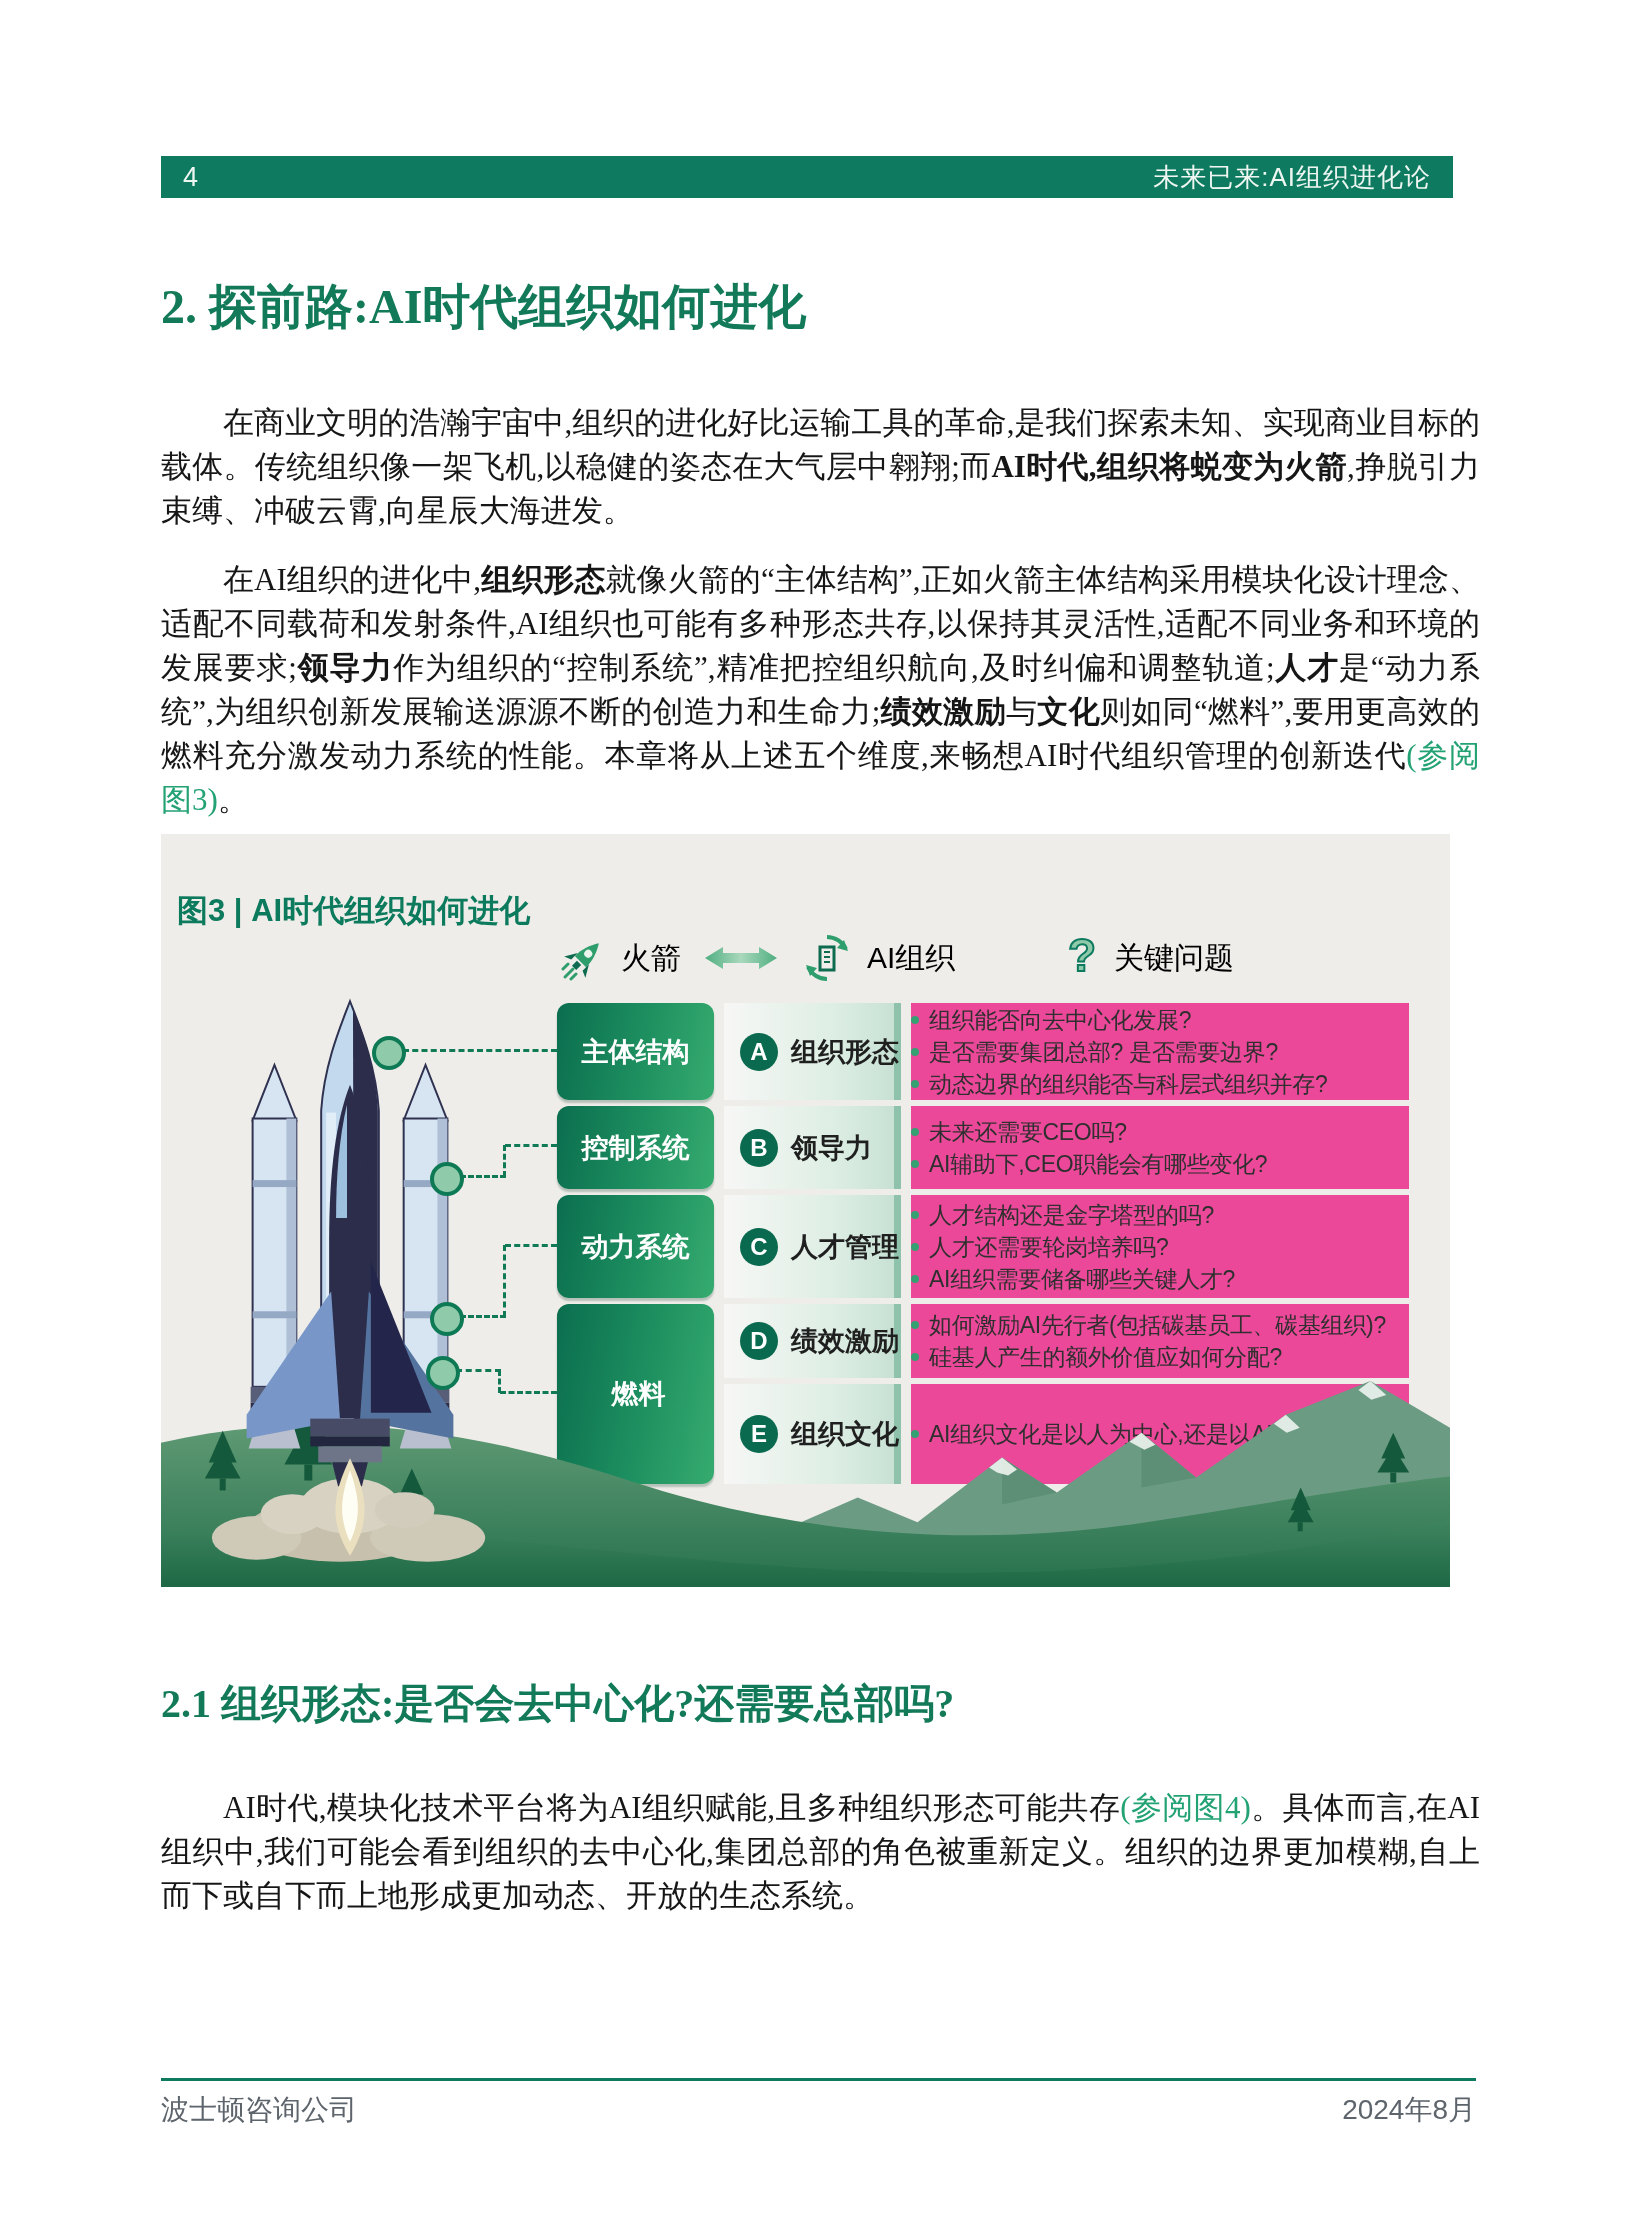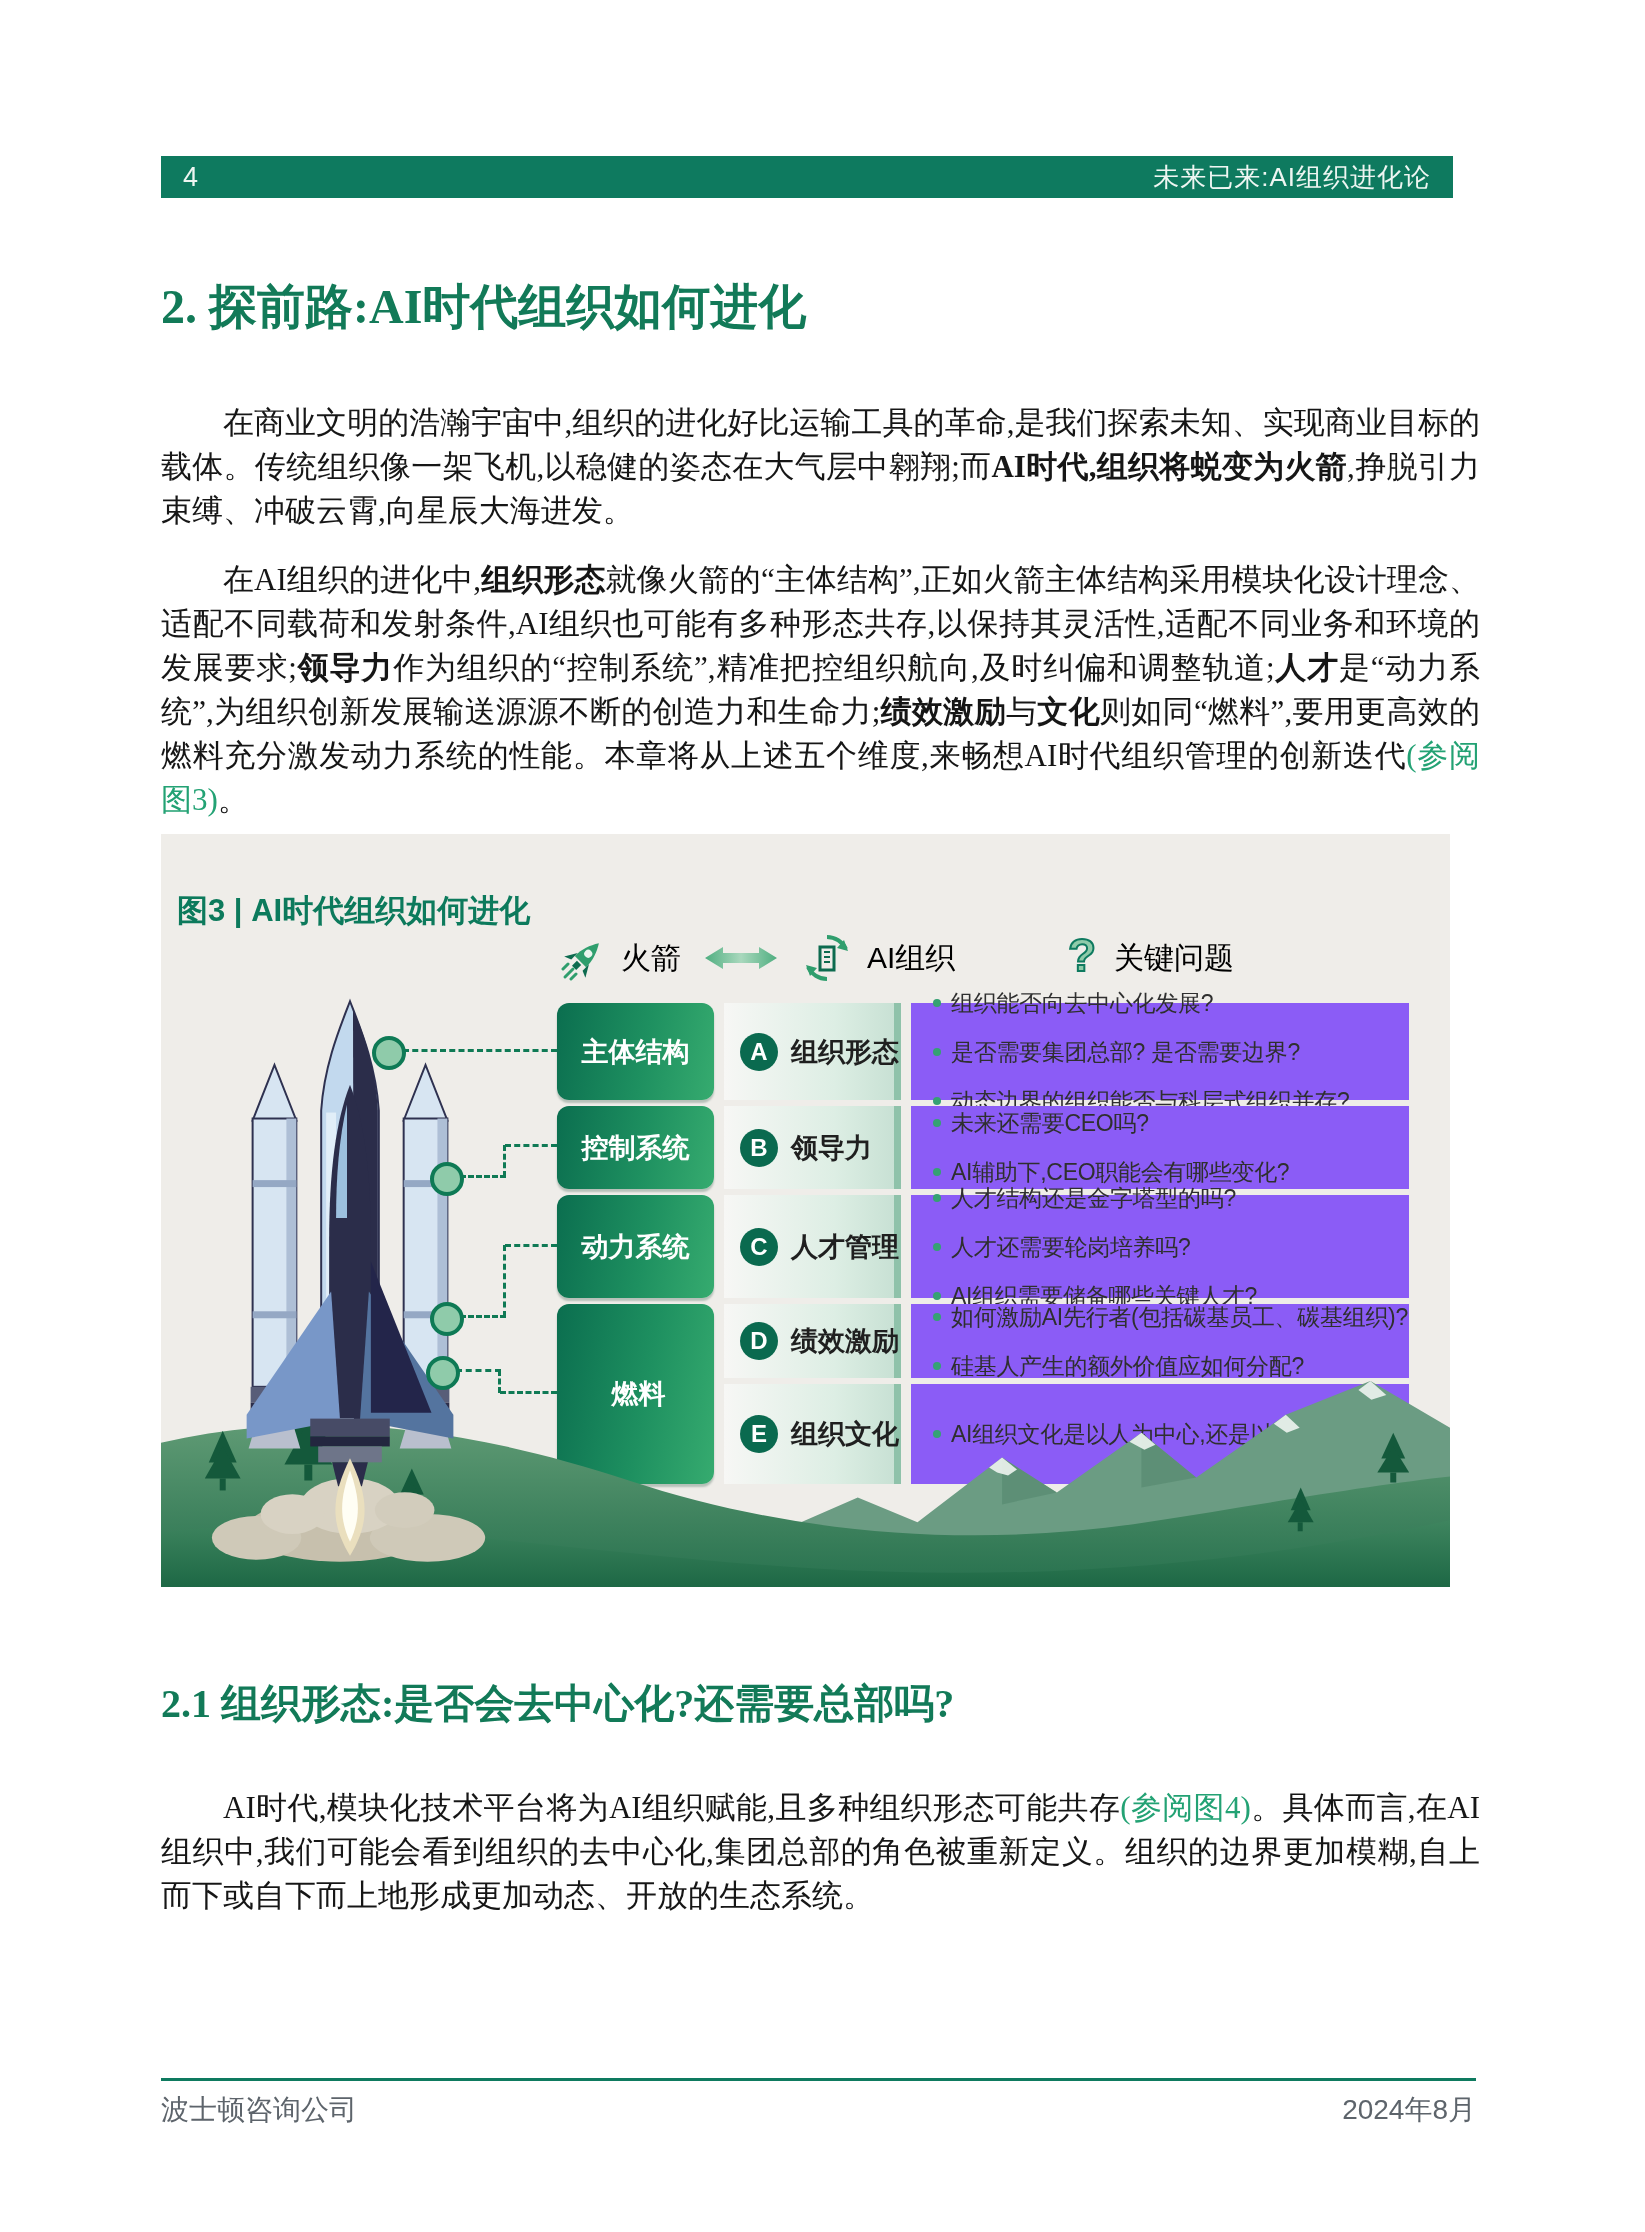--- a/index.html
+++ b/index.html
@@ -44,22 +44,22 @@
           font-size:27px;border-radius:12px;
           background:linear-gradient(100deg,#0b6e4f 0%,#1e9060 55%,#36ab6f 100%);
           box-shadow:0 3px 2px rgba(10,60,40,.25);}
   .midcell{display:flex;align-items:center;gap:13px;padding-left:16px;box-sizing:border-box;
            background:linear-gradient(90deg,#f7f7f5 0%,#ddeee4 65%,#c8e1d4 100%);
            border-right:7px solid #8fc2aa;}
   .letter-badge{width:38px;height:38px;border-radius:50%;background:#0a6a4f;color:#fff;
                 font-weight:bold;font-size:24px;display:flex;align-items:center;justify-content:center;
                 flex-shrink:0;}
   .aspect-label{font-size:27px;font-weight:600;color:#1f1f1f;white-space:nowrap;}
-  .qcell{background:#8b5cf6;display:flex;flex-direction:column;justify-content:center;
-         padding-left:22px;box-sizing:border-box;gap:17px;}
+  .qcell{background:#ec4899;display:flex;flex-direction:column;justify-content:center;
+         box-sizing:border-box;gap:0;}
   .q{display:flex;align-items:center;white-space:nowrap;font-size:23px;line-height:32px;
      color:#2f2f2f;letter-spacing:-0.3px;}
   .qdot{width:8px;height:8px;border-radius:50%;background:#35a173;margin-right:10px;flex-shrink:0;}
 
   
   .dash-h{position:absolute;height:0;border-top:3px dashed #0f7a55;z-index:3;}
   .dash-v{position:absolute;width:0;border-left:3px dashed #0f7a55;z-index:3;}
   .node{position:absolute;width:26px;height:26px;border-radius:50%;background:#8fcbaa;
         border:4px solid #0e7a55;z-index:4;}
 

